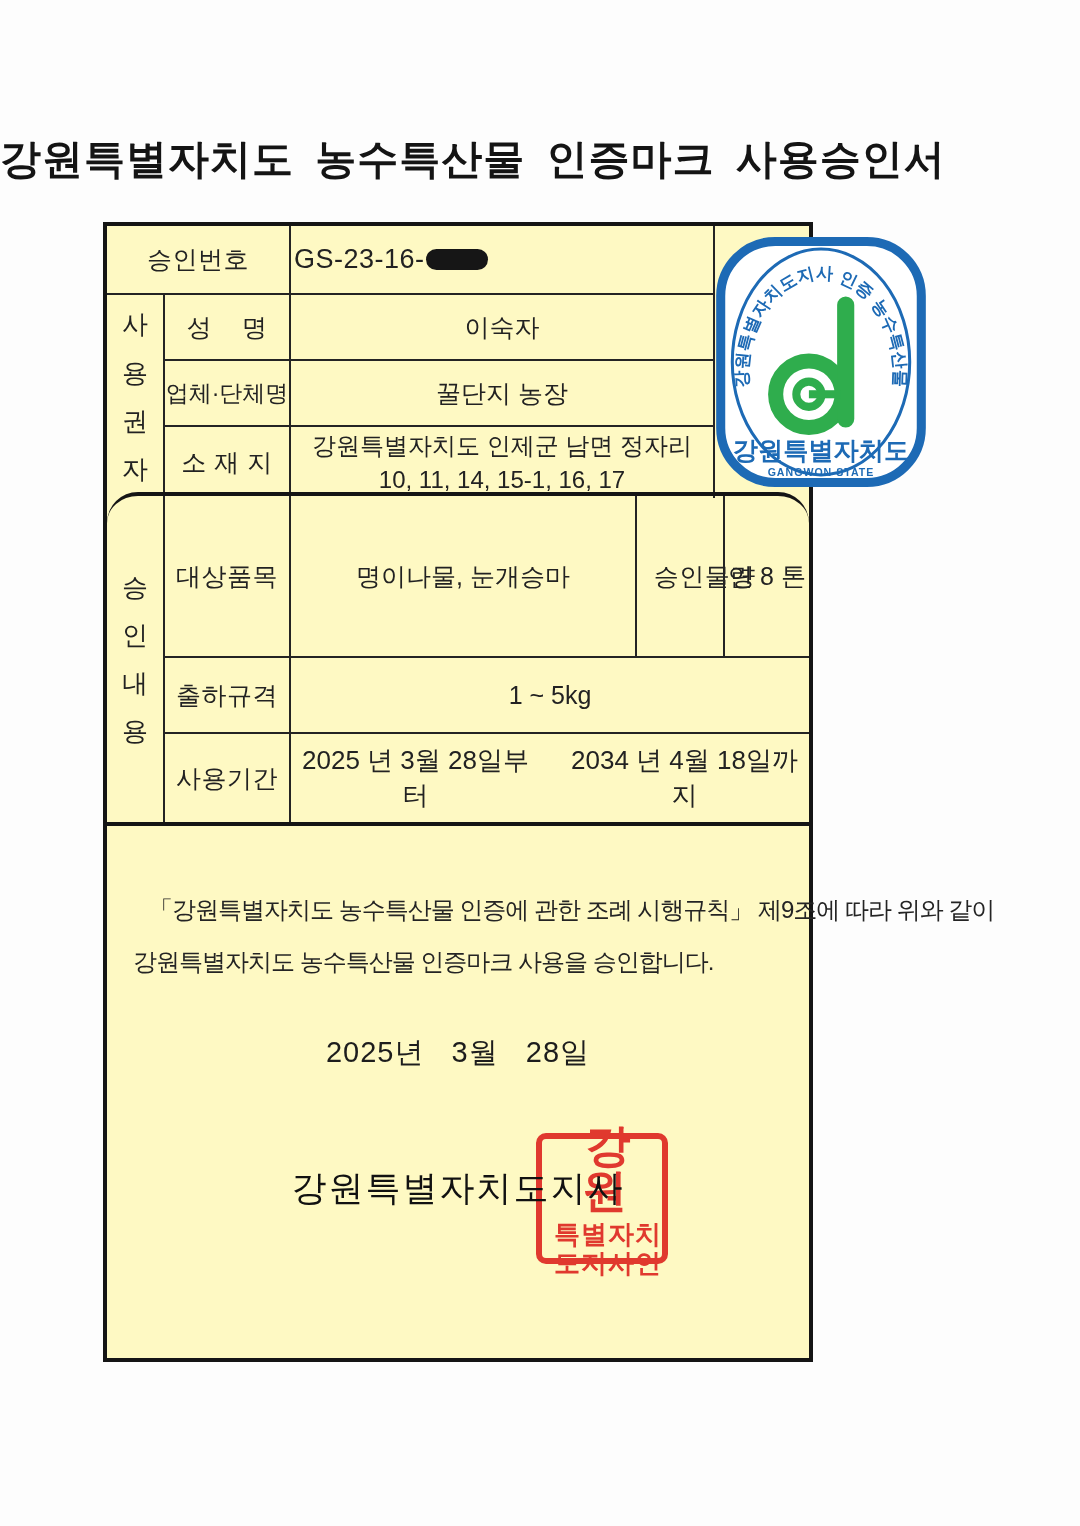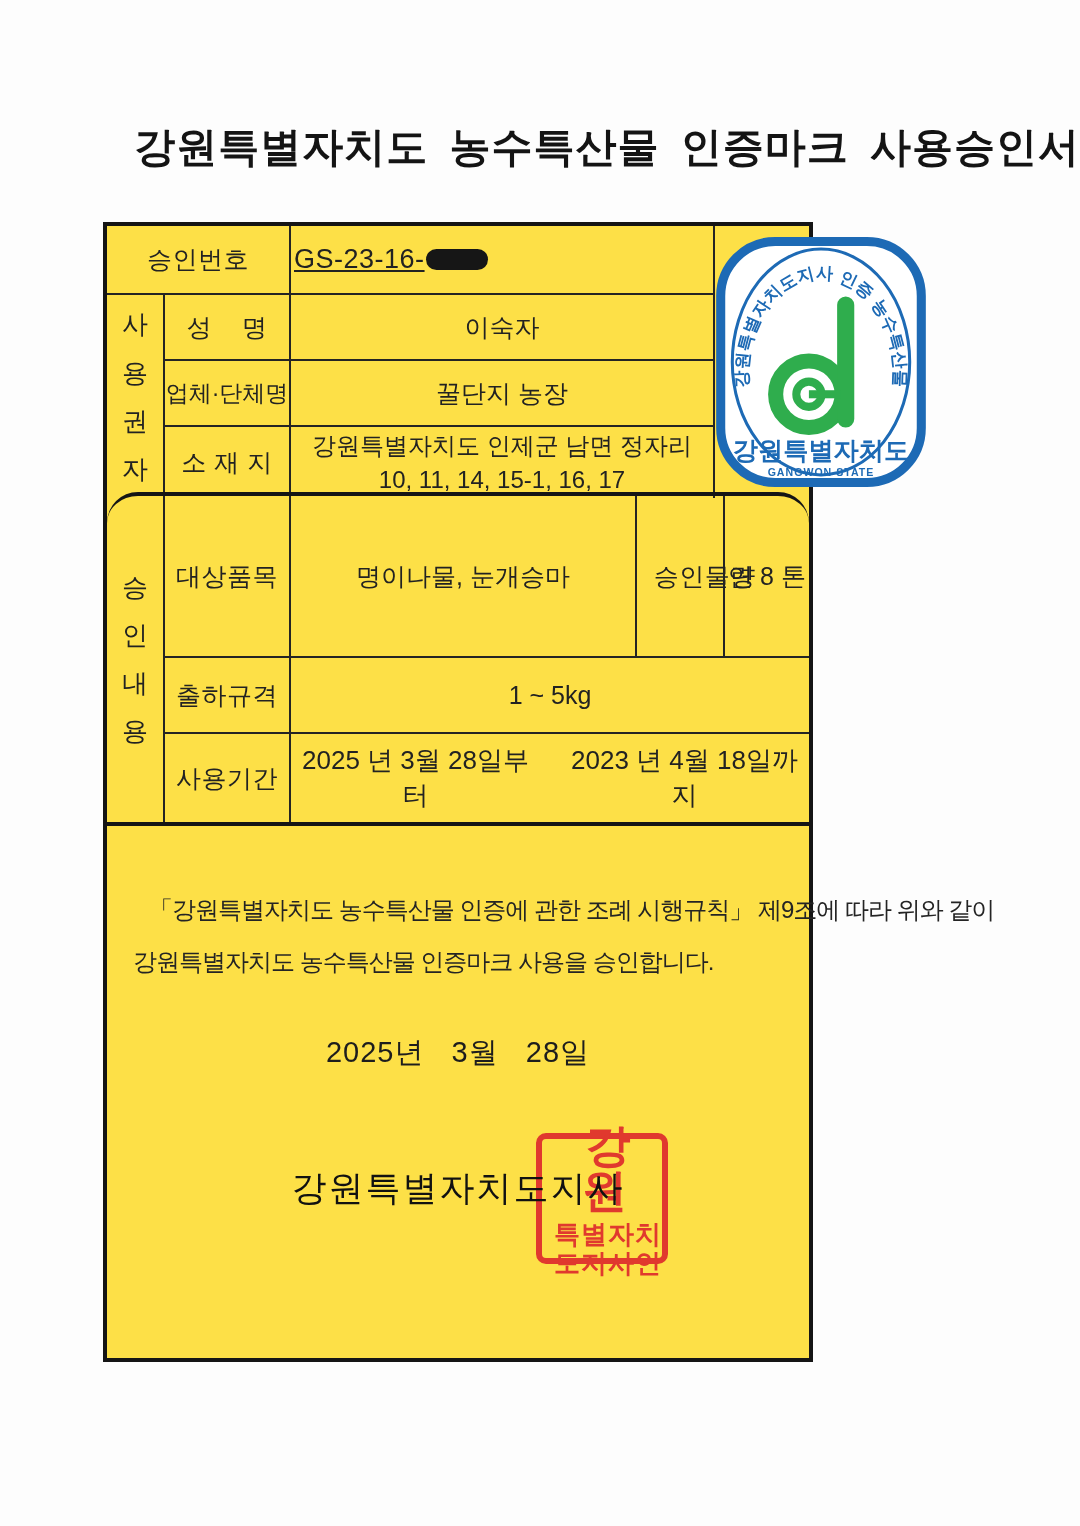--- a/index.html
+++ b/index.html
@@ -8,37 +8,37 @@
     width: 1080px; height: 1526px;
     font-family: "Liberation Sans", sans-serif;
     color: #1f1f1f;
     position: relative;
     overflow: hidden;
   }
   .page { position: absolute; inset: 0; background: #fdfdfd; }
 
   
   .doc-title {
-    position: absolute; left: 0; right: 0; top: 120px;
-    text-align: right;
+    position: absolute; left: 0; right: 0; top: 132px;
+    text-align: left;
     font-family: "Liberation Serif", serif;
     font-weight: 700;
     font-size: 41px;
     letter-spacing: 1px;
     word-spacing: 10px;
     color: #141414;
   }
 
   
   .doc-table {
     position: absolute; left: 103px; top: 222px;
     width: 710px; height: 1140px;
     border: 4px solid #151515;
     display: flex; flex-direction: column;
-    background: #fde047;
+    background: #fef9c3;
   }
   .sec1 {
     height: 266px;
     display: grid;
     grid-template-columns: 56px 126px 424px 1fr;
     grid-template-rows: 67px 66px 66px 1fr;
   }
   .sec2 {
     height: 330px;
     border-top: 4px solid #151515;
@@ -68,21 +68,20 @@
     word-break: break-all; line-height: 1.85; text-align: center;
   }
   .two-line span {
     display: inline-block; width: 2.1em;
     word-break: break-all; line-height: 1.45; text-align: center;
   }
   .appr-no-value {
     justify-content: flex-start;
     font-size: 27px; letter-spacing: 0.5px;
     padding-left: 3px;
-    text-decoration: underline;
   }
   .redaction-blob {
     display: inline-block;
     width: 62px; height: 21px;
     background: #161616;
     border-radius: 11px;
     margin-left: 1px;
     vertical-align: -2px;
   }
   .addr-value { font-size: 24px; line-height: 1.4; padding: 2px 6px; }
@@ -201,21 +200,21 @@
         <span>승인물량</span>
       </div>
       <div class="cell bl" style="grid-column:5; grid-row:1;">연 8 톤</div>
 
       <div class="cell label bl bt" style="grid-column:2; grid-row:2;">출하규격</div>
       <div class="cell bl bt" style="grid-column:3 / span 3; grid-row:2;">1 ~ 5kg</div>
 
       <div class="cell label bl bt" style="grid-column:2; grid-row:3;">사용기간</div>
       <div class="cell period-value bl bt" style="grid-column:3 / span 3; grid-row:3;">
         <span>2025 년 3월 28일부터</span>
-        <span>2023 년 4월 18일까지</span>
+        <span>2034 년 4월 18일까지</span>
       </div>
     </div>
 
     <div class="sec3">
       <div class="para">
         <div class="pline">「강원특별자치도 농수특산물 인증에 관한 조례 시행규칙」 제9조에 따라 위와 같이</div>
         <div class="pline">강원특별자치도 농수특산물 인증마크 사용을 승인합니다.</div>
       </div>
 
       <div class="issue-date">2025년   3월   28일</div>

